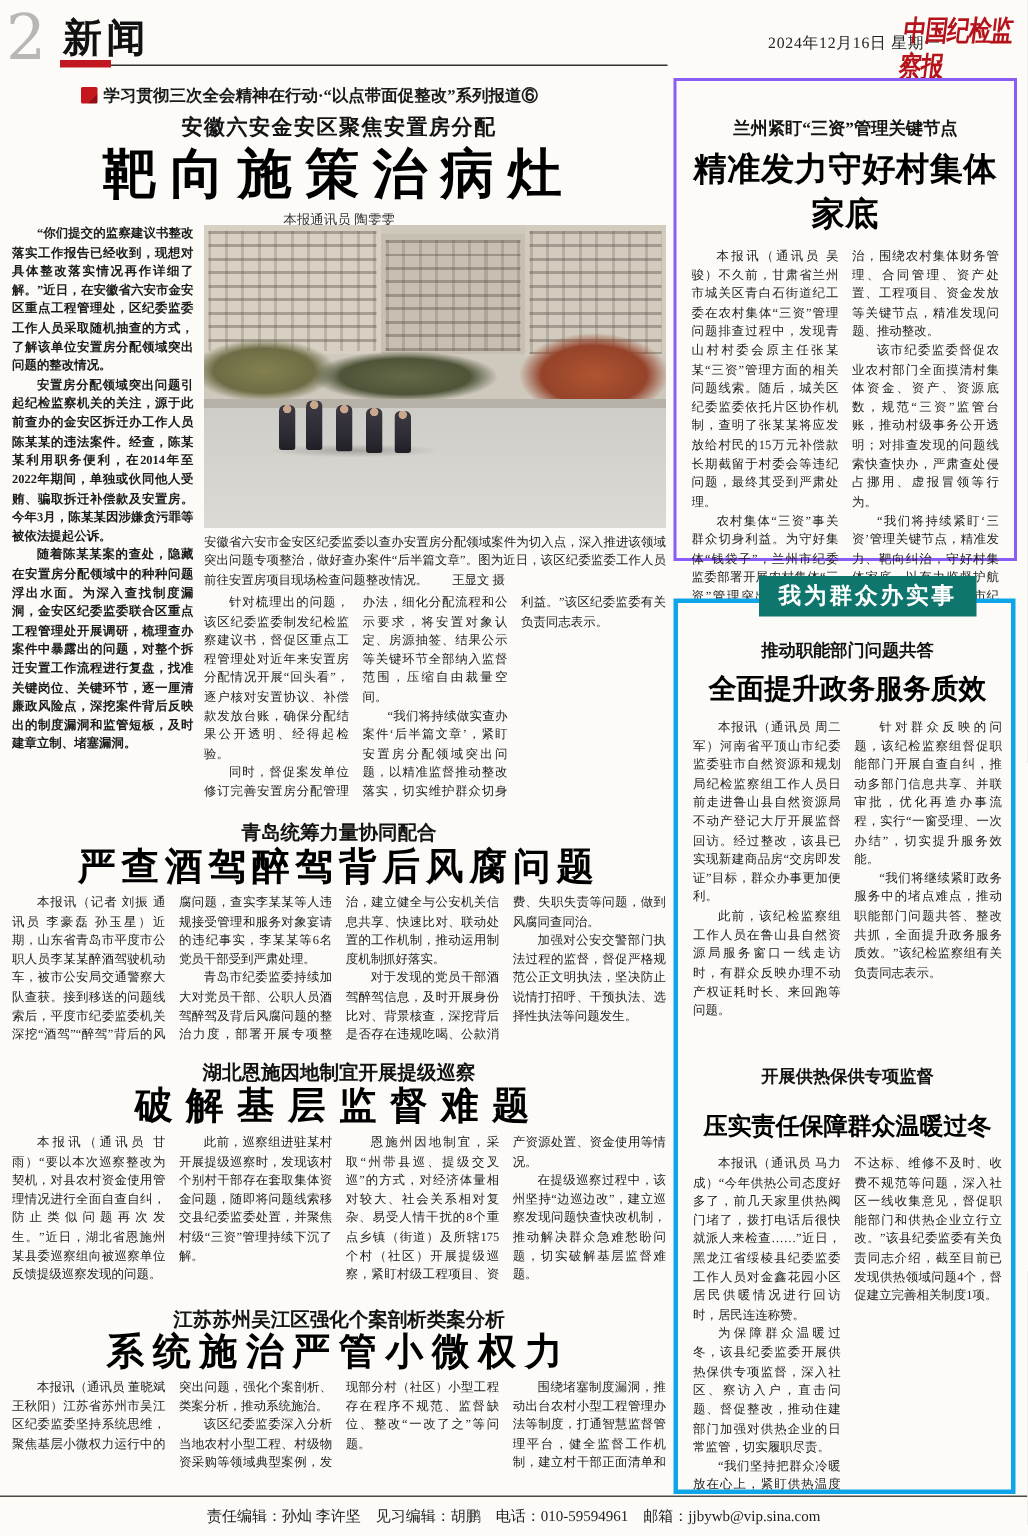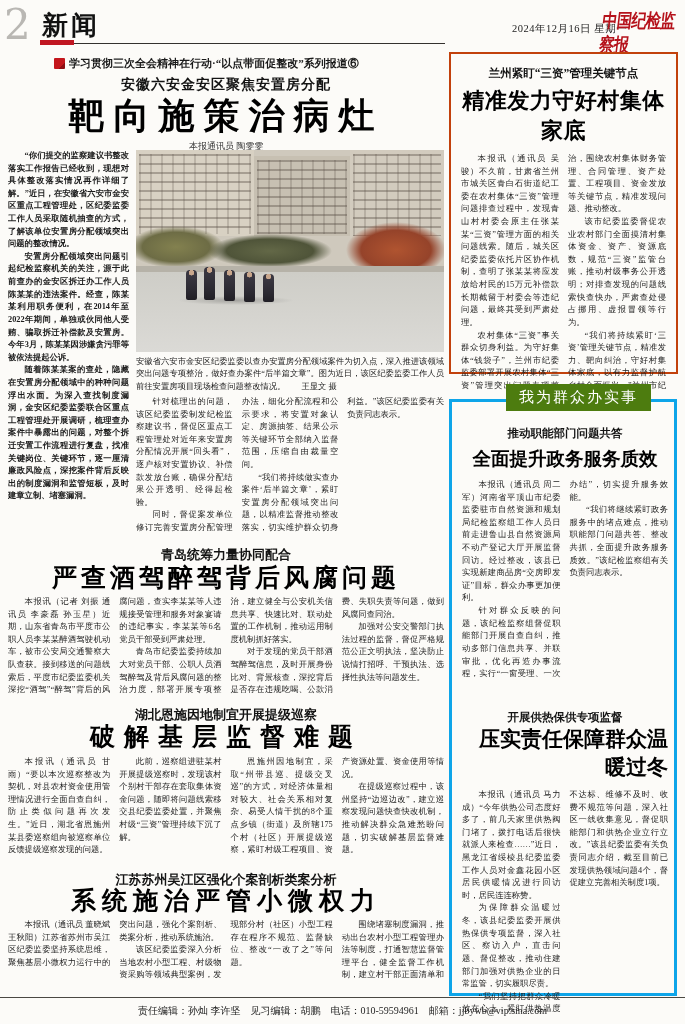--- a/index.html
+++ b/index.html
@@ -46,23 +46,23 @@
   .ground{left:0;top:116px;width:308px;height:86px;background:linear-gradient(#b6b2a8 0 6px,#cecdc7 6px,#dbdad6);}
   .gshadow{left:42px;top:146px;width:116px;height:9px;background:radial-gradient(closest-side,rgba(0,0,0,.22),rgba(0,0,0,0));border-radius:50%;}
   .person{position:absolute;width:11px;border-radius:4px 4px 2px 2px;
     background:radial-gradient(circle at 50% 9%,#c9a78d 0 2.6px,rgba(0,0,0,0) 3px),
                linear-gradient(#393640 18%,#2b2931 70%,#211f25);}
 
   .caption{left:128px;top:302px;width:308px;font-size:8.3px;line-height:1.5;text-align:justify;color:#222;}
   .credit{white-space:nowrap;padding-left:14px;}
 
   
-  .redbox{left:449px;top:52px;width:229px;height:322px;border:2px solid #c2410c;box-sizing:border-box;
-          padding:10px 10px 6px 10px;background:#fcfbf8;}
-  .banner{left:506px;top:384px;background:#4d7c0f;color:#fff;font-weight:normal;font-size:15px;
+  .redbox{left:449px;top:52px;width:229px;height:322px;border:2px solid #8b5cf6;box-sizing:border-box;
+          padding:22px 10px 6px 10px;background:#fcfbf8;}
+  .banner{left:506px;top:384px;background:#0f766e;color:#fff;font-weight:bold;font-size:15px;
           letter-spacing:2px;padding:4px 13px;z-index:3;}
   .inbox{left:449px;top:399px;width:228px;height:597px;border:3px solid #0ea5e9;box-sizing:border-box;}
 
   .footer-rule{left:0;top:997px;width:685px;height:1px;background:#4a4843;}
   .footer{left:0;top:1004px;width:685px;text-align:center;font-size:10px;color:#1e1e1e;}
 </style>
 </head>
 <body>
 
 <div class="page">
@@ -160,27 +160,28 @@
       </div>
   </div>
 
   <div class="abs banner">我为群众办实事</div>
   <div class="abs inbox">
     <div class="abs" style="left:10px;top:24px;width:206px;">
       <div class="kick" style="font-size:11.5px;">推动职能部门问题共答</div>
       <div class="hl" style="font-size:18.5px;margin:5px 0 8px 0;">全面提升政务服务质效</div>
       <div class="cols c2" style="height:216px;">
           <p class="para">本报讯（通讯员 周二军）河南省平顶山市纪委监委驻市自然资源和规划局纪检监察组工作人员日前走进鲁山县自然资源局不动产登记大厅开展监督回访。经过整改，该县已实现新建商品房“交房即发证”目标，群众办事更加便利。</p>
+          <p class="para">此前，该纪检监察组工作人员在鲁山县自然资源局服务窗口一线走访时，有群众反映办理不动产权证耗时长、来回跑等问题。</p>
           <p class="para">针对群众反映的问题，该纪检监察组督促职能部门开展自查自纠，推动多部门信息共享、并联审批，优化再造办事流程，实行“一窗受理、一次办结”，切实提升服务效能。</p>
           <p class="para">“我们将继续紧盯政务服务中的堵点难点，推动职能部门问题共答、整改共抓，全面提升政务服务质效。”该纪检监察组有关负责同志表示。</p>
         </div>
     </div>
     <div class="abs" style="left:10px;top:308px;width:206px;">
       <div class="kick" style="font-size:11.5px;">开展供热保供专项监督</div>
-      <div class="hl" style="font-size:21px;margin:0 0 8px 0;text-align:right;">压实责任保障群众温暖过冬</div>
+      <div class="hl" style="font-size:16px;margin:16px 0 8px 0;">压实责任保障群众温暖过冬</div>
       <div class="cols c2" style="height:228px;">
           <p class="para">本报讯（通讯员 马力成）“今年供热公司态度好多了，前几天家里供热阀门堵了，拨打电话后很快就派人来检查……”近日，黑龙江省绥棱县纪委监委工作人员对金鑫花园小区居民供暖情况进行回访时，居民连连称赞。</p>
           <p class="para">为保障群众温暖过冬，该县纪委监委开展供热保供专项监督，深入社区、察访入户，直击问题、督促整改，推动住建部门加强对供热企业的日常监管，切实履职尽责。</p>
           <p class="para">“我们坚持把群众冷暖放在心上，紧盯供热温度不达标、维修不及时、收费不规范等问题，深入社区一线收集意见，督促职能部门和供热企业立行立改。”该县纪委监委有关负责同志介绍，截至目前已发现供热领域问题4个，督促建立完善相关制度1项。</p>
         </div>
     </div>
   </div>
 
   <div class="abs footer-rule"></div>
   <div class="abs footer">责任编辑：孙灿 李许坚　见习编辑：胡鹏　电话：010-59594961　邮箱：jjbywb@vip.sina.com</div>

